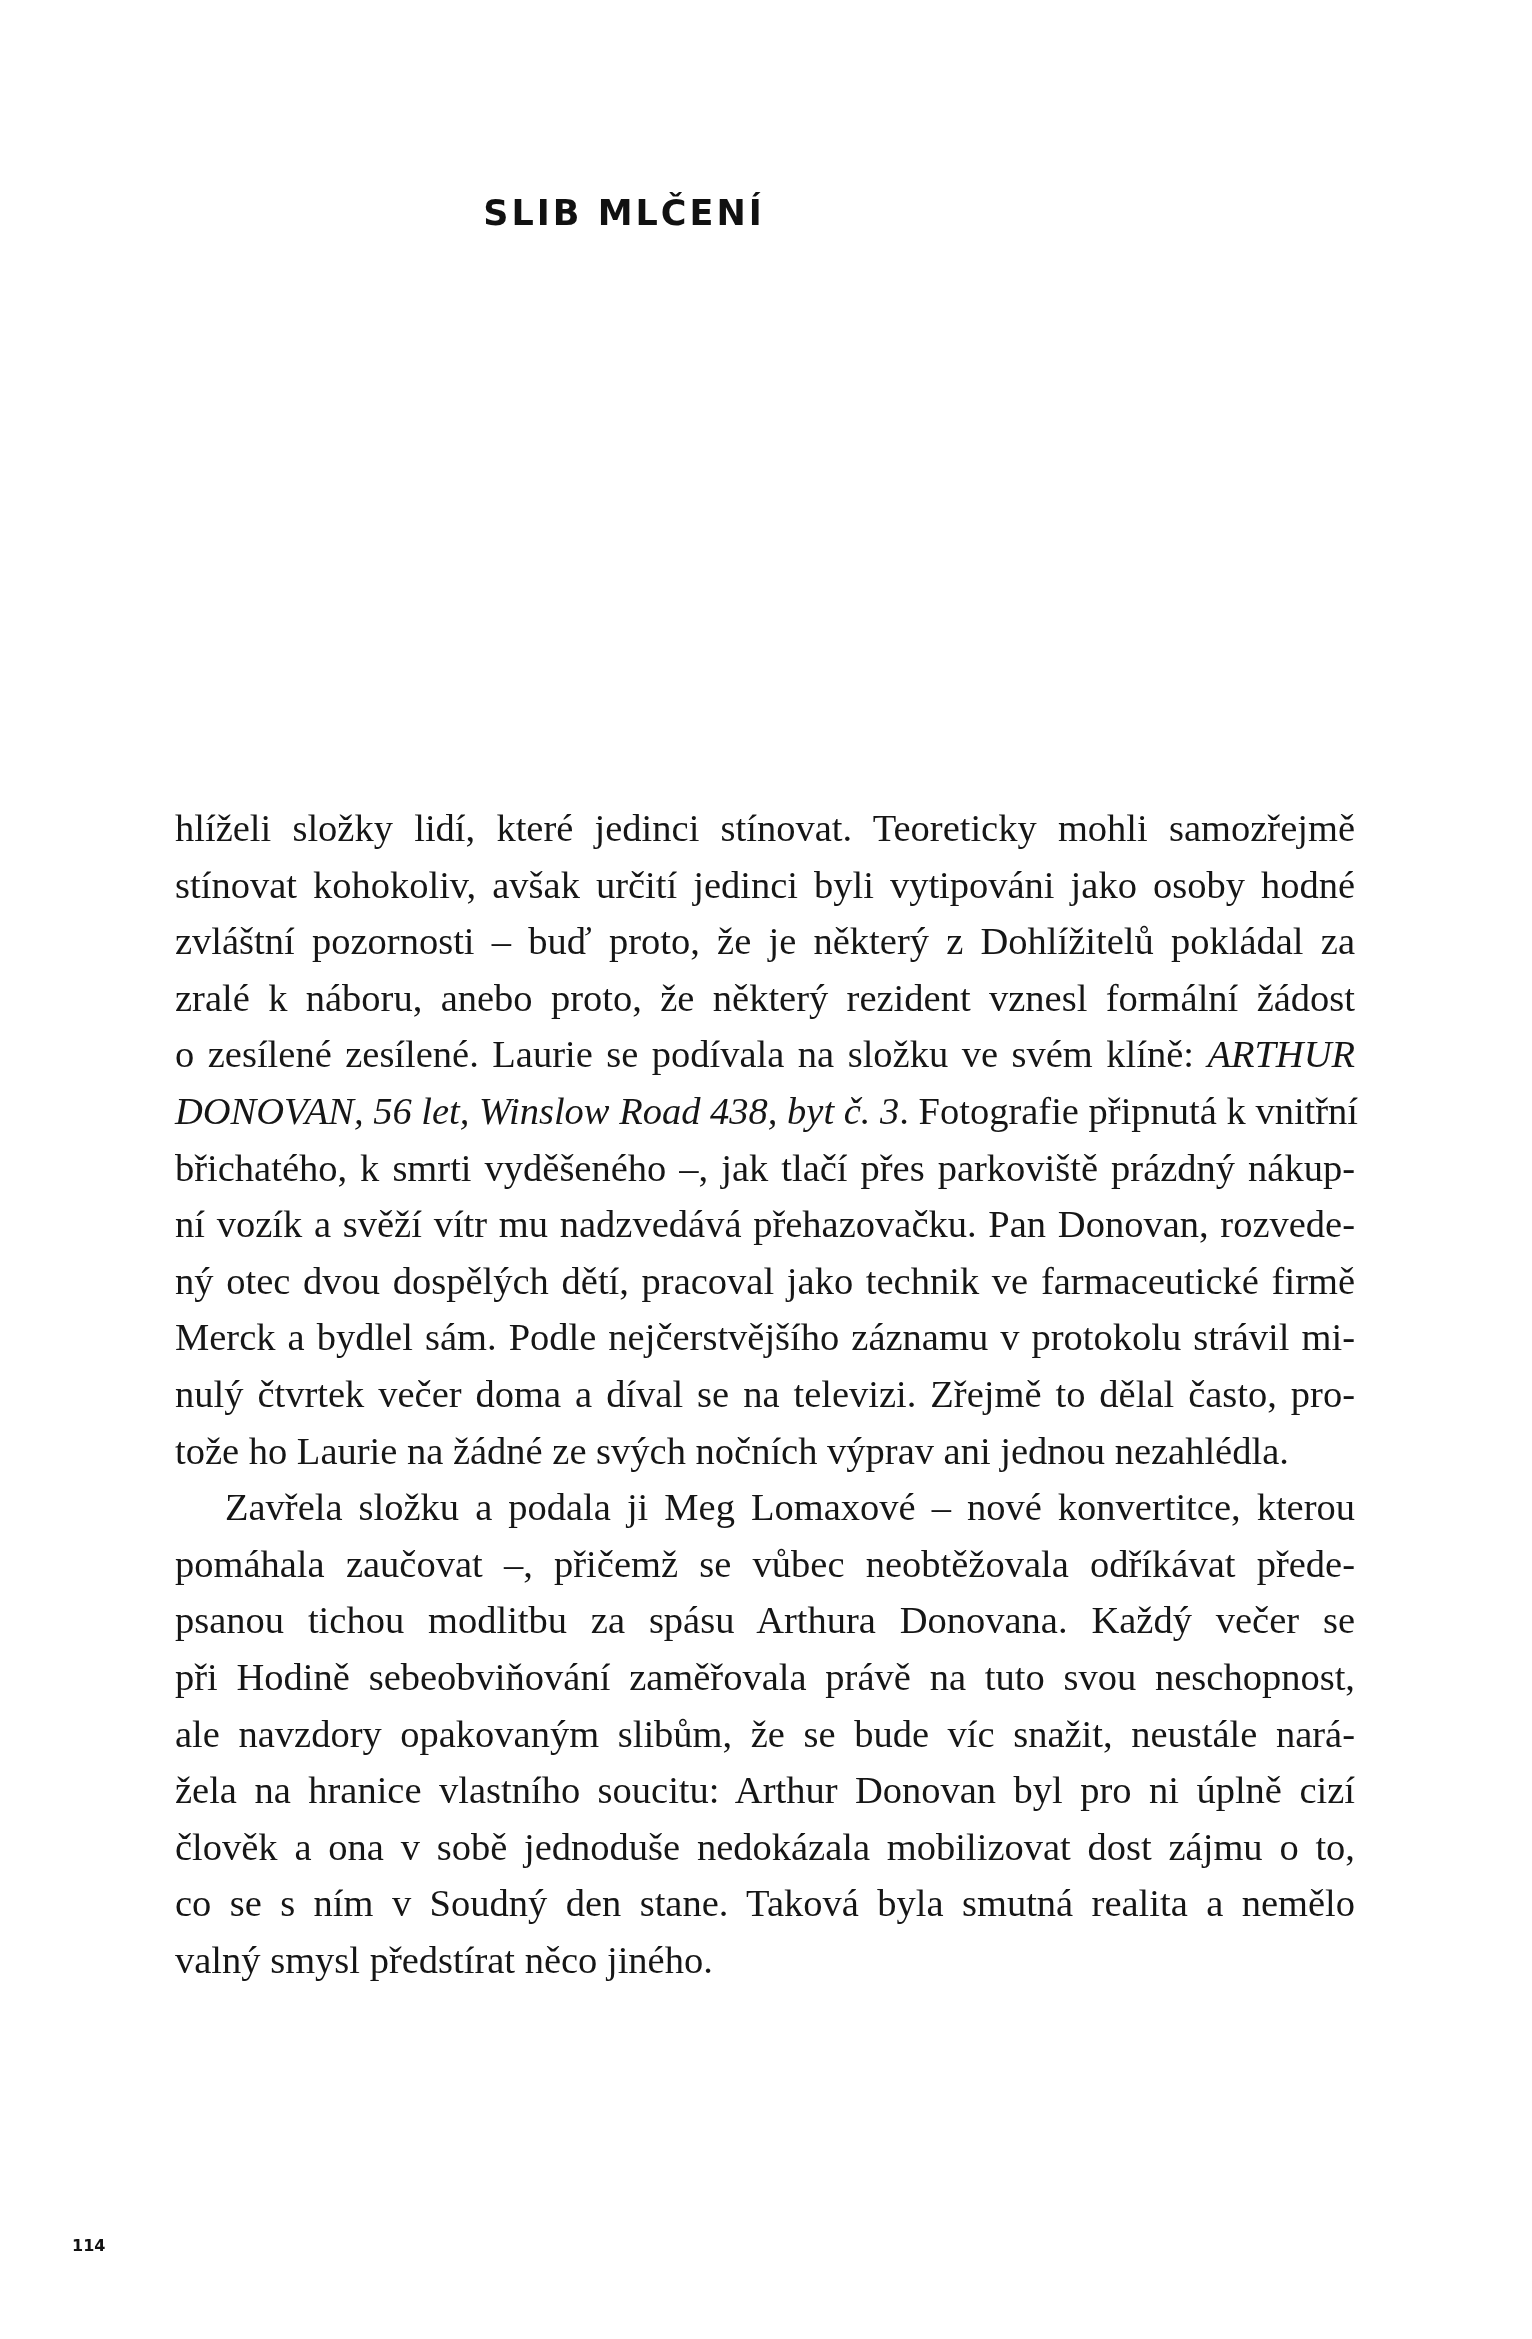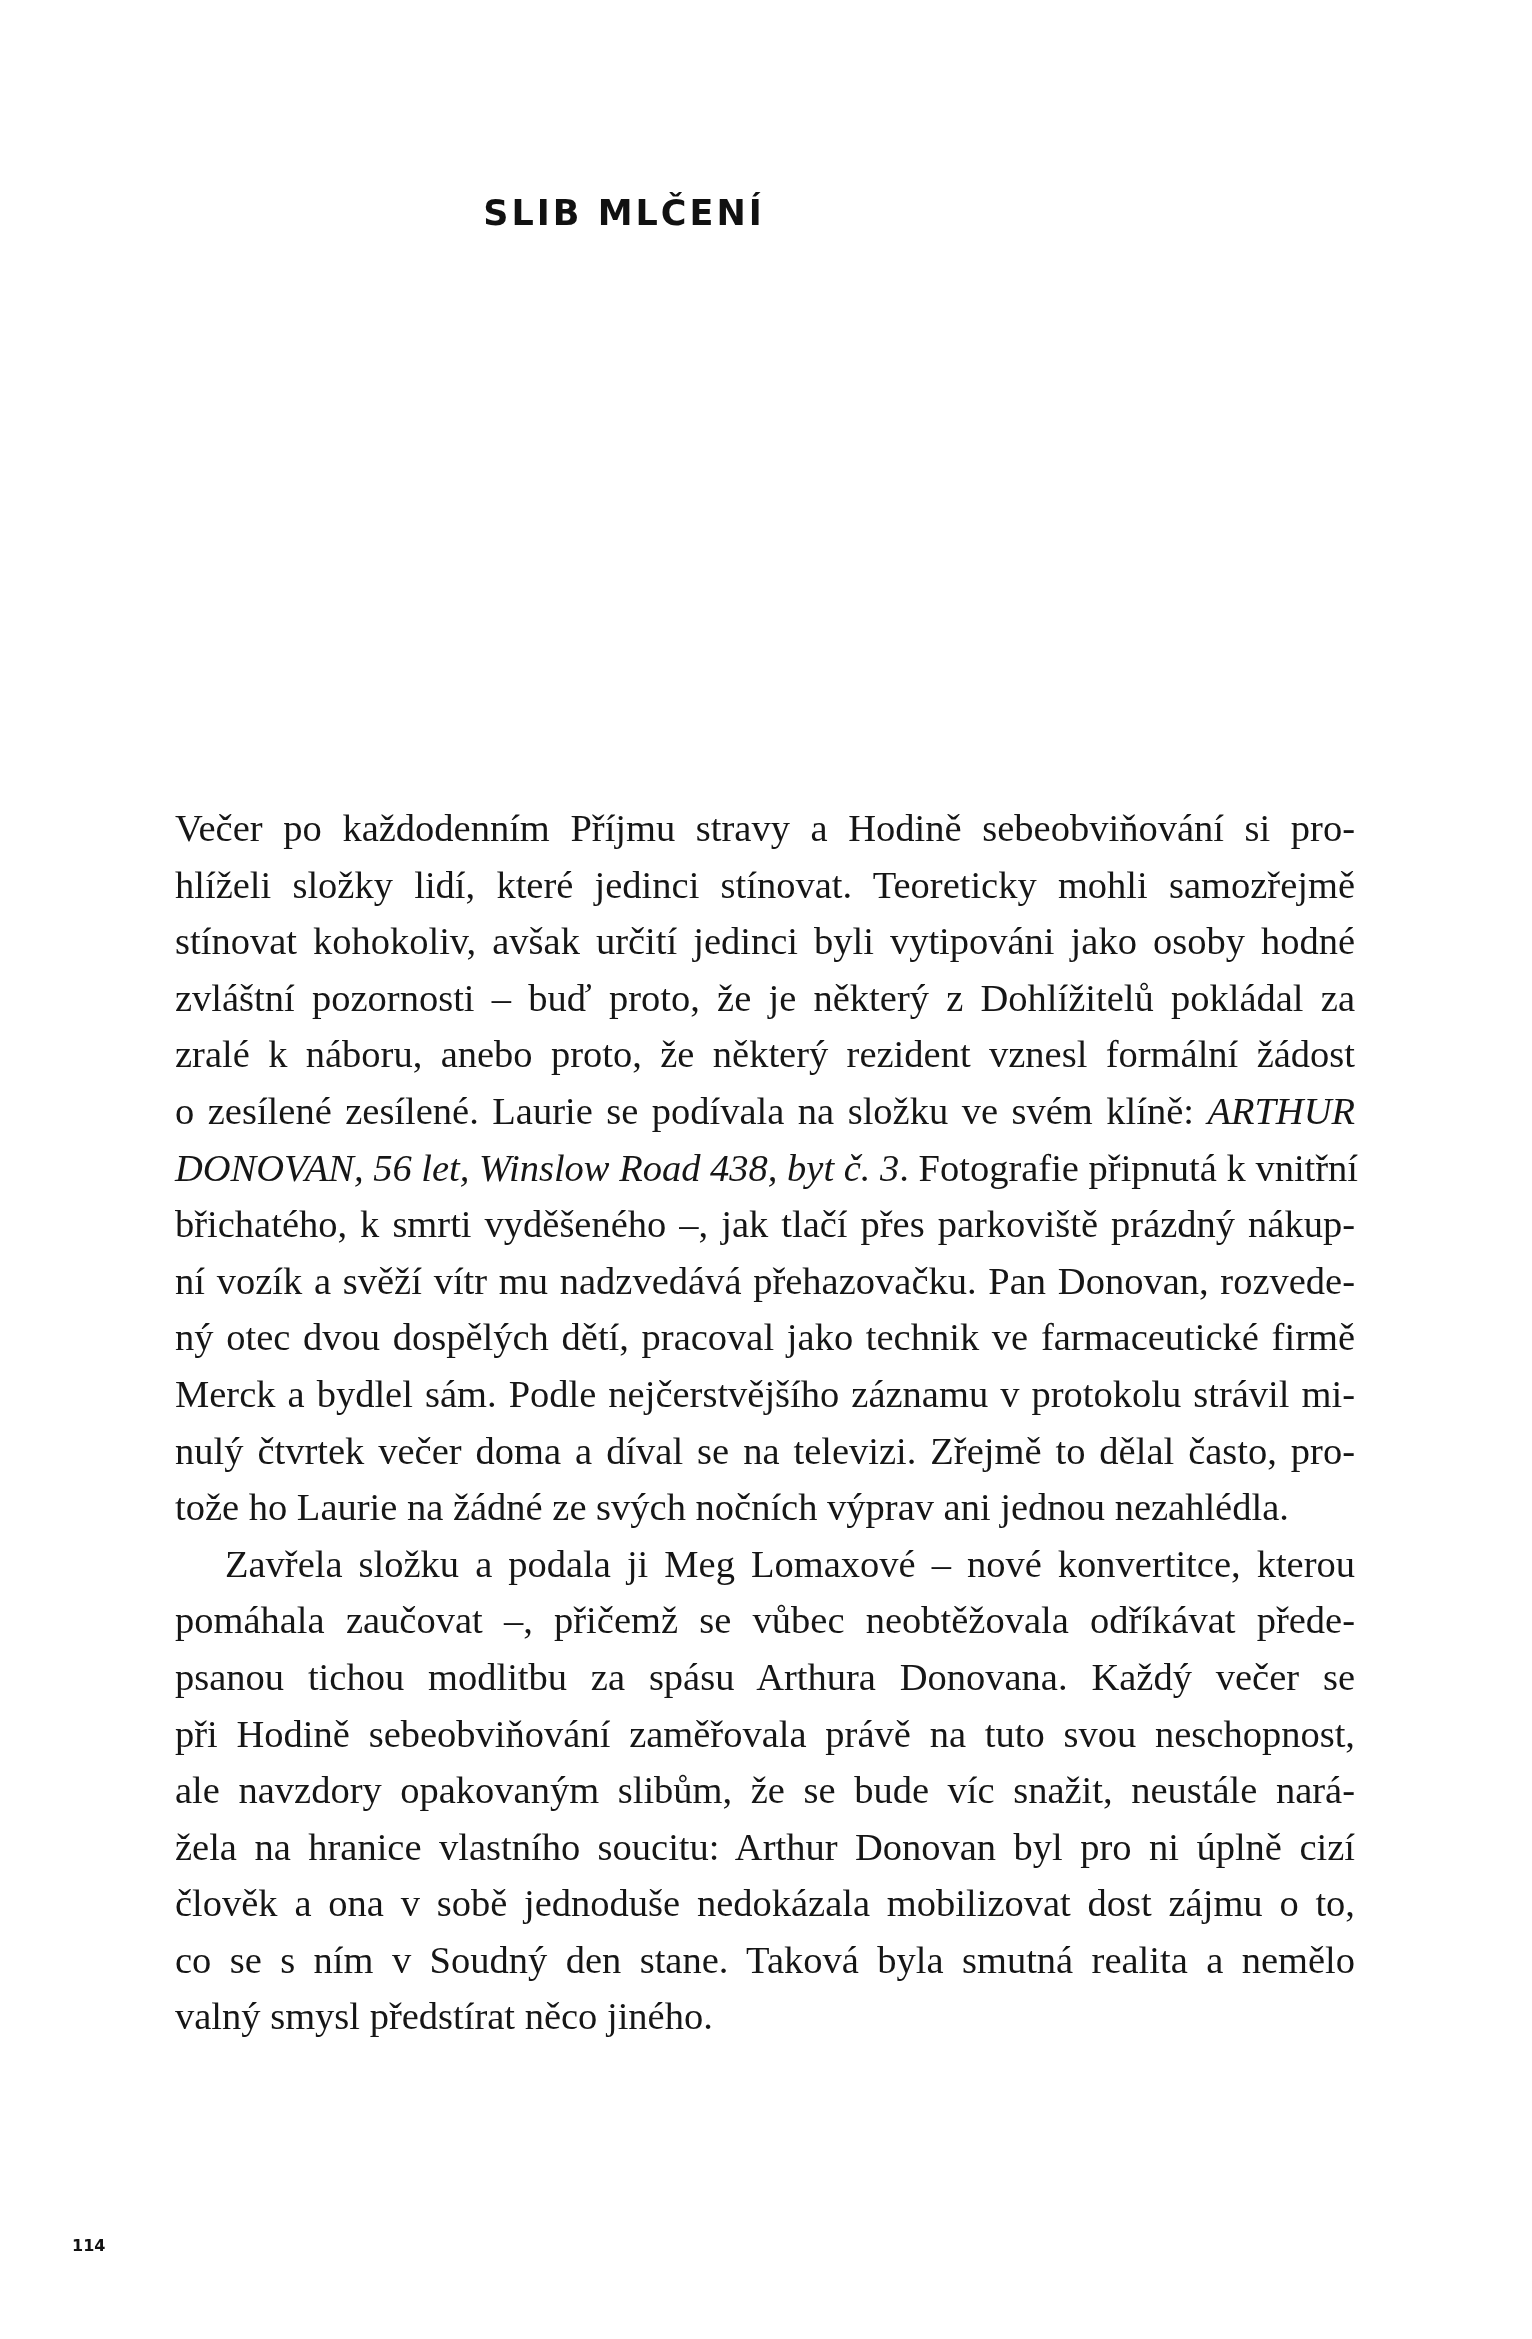--- a/index.html
+++ b/index.html
@@ -62,21 +62,20 @@
     color: #111111;
   }
 </style>
 </head>
 <body>
 
 <h1 class="chapter-title">SLIB MLČENÍ</h1>
 
 <div class="text-block">
   <div>
-    <span class="line">Večer po každodenním Příjmu stravy a Hodině sebeobviňování si pro-</span>
     <span class="line">hlíželi složky lidí, které jedinci stínovat. Teoreticky mohli samozřejmě</span>
     <span class="line">stínovat kohokoliv, avšak určití jedinci byli vytipováni jako osoby hodné</span>
     <span class="line">zvláštní pozornosti – buď proto, že je některý z Dohlížitelů pokládal za</span>
     <span class="line">zralé k náboru, anebo proto, že některý rezident vznesl formální žádost</span>
     <span class="line"><span>o zesílené zesílené. Laurie se podívala na složku ve svém klíně: </span><span class="it">ARTHUR</span></span>
     <span class="line"><span class="it">DONOVAN, 56 let, Winslow Road 438, byt č. 3</span><span>. Fotografie připnutá k vnitřní</span></span>
     <span class="line">břichatého, k smrti vyděšeného –, jak tlačí přes parkoviště prázdný nákup-</span>
     <span class="line">ní vozík a svěží vítr mu nadzvedává přehazovačku. Pan Donovan, rozvede-</span>
     <span class="line">ný otec dvou dospělých dětí, pracoval jako technik ve farmaceutické firmě</span>
     <span class="line">Merck a bydlel sám. Podle nejčerstvějšího záznamu v protokolu strávil mi-</span>

